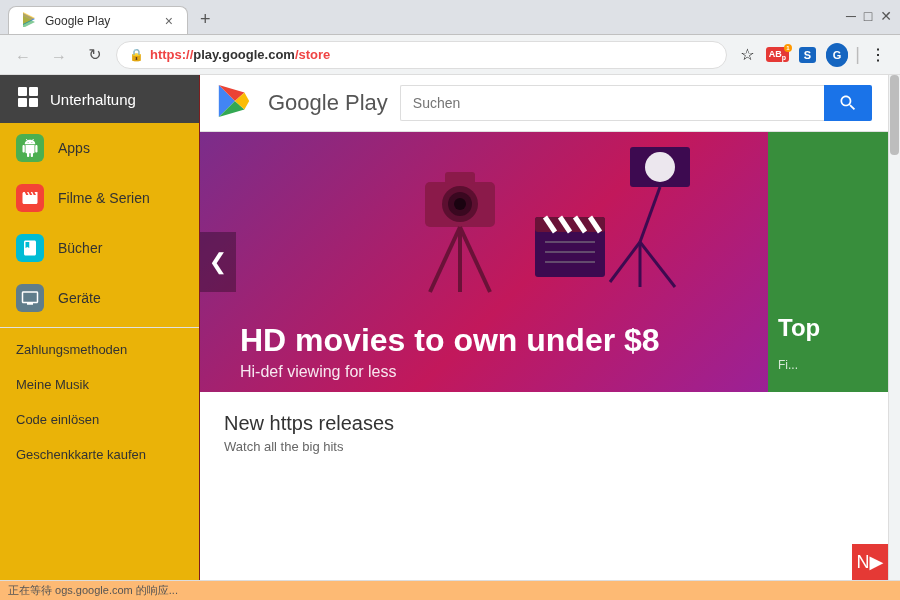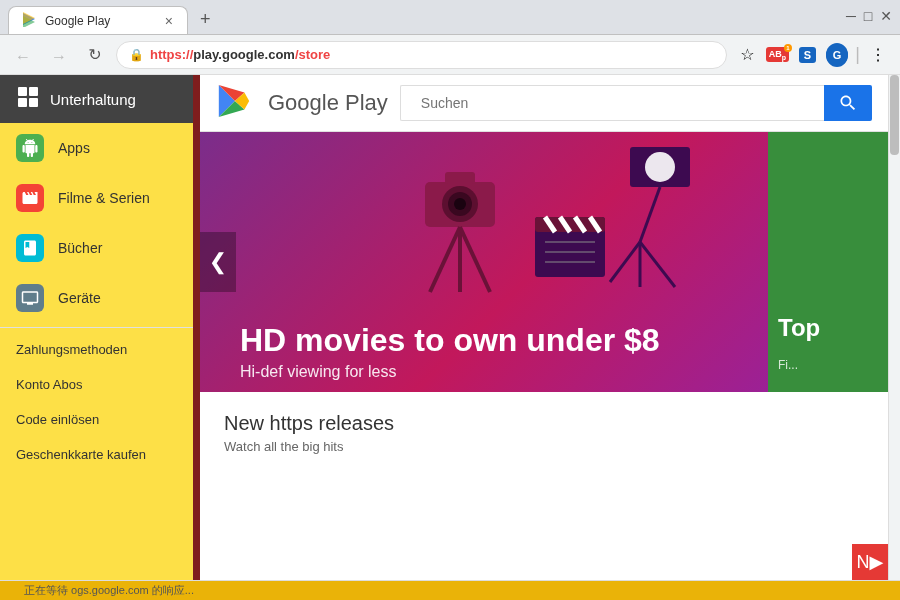--- a/index.html
+++ b/index.html
@@ -23,43 +23,43 @@
     .address-url { color: #555; flex: 1; }
     .address-url span { color: #ef4444; font-weight: bold; }
     .nav-actions { display: flex; gap: 2px; align-items: center; }
     .nav-action-btn { background: none; border: none; cursor: pointer; padding: 4px; border-radius: 50%; font-size: 16px; width: 28px; height: 28px; display: flex; align-items: center; justify-content: center; }
     .profile-icon { width: 24px; height: 24px; border-radius: 50%; background: #1565c0; display: flex; align-items: center; justify-content: center; font-size: 11px; color: #fff; font-weight: bold; position: relative; }
 
     
     .page { display: flex; height: calc(600px - 75px); position: relative; }
 
     
-    .sidebar { width: 200px; background: #fde047; border-right: 7px solid #7f1d1d; flex-shrink: 0; overflow: hidden; }
+    .sidebar { width: 200px; background: #eab308; border-right: 1px solid #7f1d1d; flex-shrink: 0; overflow: hidden; }
     .sidebar-header { background: #424242; color: #fff; display: flex; align-items: center; gap: 10px; padding: 0 16px; height: 48px; }
     .sidebar-header-icon { font-size: 20px; }
     .sidebar-header-label { font-size: 15px; font-weight: 500; }
     .sidebar-nav-item { display: flex; align-items: center; gap: 14px; padding: 0 16px; height: 50px; cursor: pointer; font-size: 14px; color: #333; }
     .sidebar-nav-icon { width: 28px; height: 28px; border-radius: 6px; display: flex; align-items: center; justify-content: center; font-size: 16px; }
     .icon-apps { background: #4caf50; }
     .icon-movies { background: #f44336; }
     .icon-music { background: #ff9800; }
     .icon-books { background: #00bcd4; }
     .icon-devices { background: #607d8b; }
     .sidebar-divider { height: 1px; background: #e0e0e0; margin: 4px 0; }
     .sidebar-link { display: block; padding: 10px 16px; font-size: 13px; color: #333; cursor: pointer; }
-    .status-bar { position: absolute; bottom: 0; left: 0; right: 0; background: #eab308; border-top: 1px solid #ddd; height: 20px; font-size: 11px; color: #555; padding: 0 24px; display: flex; align-items: center; }
+    .status-bar { position: absolute; bottom: 0; left: 0; right: 0; background: #fdba74; border-top: 1px solid #ddd; height: 20px; font-size: 11px; color: #555; padding: 0 8px; display: flex; align-items: center; }
 
     
     .main-content { flex: 1; overflow: hidden; background: #fff; position: relative; }
 
     
     .store-header { background: #fff; padding: 8px 16px; display: flex; align-items: center; gap: 12px; border-bottom: 1px solid #e0e0e0; }
     .play-logo { display: flex; align-items: center; gap: 8px; }
     .search-container { flex: 1; display: flex; }
-    .search-input { flex: 1; height: 36px; border: 1px solid #ddd; border-right: none; border-radius: 2px 0 0 2px; padding: 0 20px; font-size: 14px; color: #1d4ed8; outline: none; }
+    .search-input { flex: 1; height: 36px; border: 1px solid #ddd; border-right: none; border-radius: 2px 0 0 2px; padding: 0 12px; font-size: 14px; color: #1d4ed8; outline: none; }
     .search-btn { background: #1a73e8; border: none; width: 48px; height: 36px; cursor: pointer; border-radius: 0 2px 2px 0; display: flex; align-items: center; justify-content: center; color: #fff; font-size: 18px; }
 
     
     .hero-section { position: relative; height: 260px; background: linear-gradient(135deg, #7b2d8b 0%, #c2185b 50%, #8e24aa 100%); overflow: hidden; }
     .hero-content { padding: 20px 40px; }
     .hero-title { font-size: 32px; font-weight: bold; color: #fff; margin-top: 170px; }
     .hero-subtitle { font-size: 16px; color: rgba(255,255,255,0.9); margin-top: 4px; }
     .hero-nav-left { position: absolute; left: 0; top: 50%; transform: translateY(-50%); background: rgba(0,0,0,0.3); color: #fff; border: none; width: 36px; height: 60px; font-size: 22px; cursor: pointer; display: flex; align-items: center; justify-content: center; }
 
     
@@ -197,21 +197,21 @@
         <svg width="18" height="18" viewBox="0 0 24 24" fill="white">
           <path d="M21 3H3c-1.1 0-2 .9-2 2v12c0 1.1.9 2 2 2h5v2h8v-2h5c1.1 0 1.99-.9 1.99-2L23 5c0-1.1-.9-2-2-2zm0 14H3V5h18v12z"></path>
         </svg>
       </div>
       <span>Geräte</span>
     </div>
 
     <div class="sidebar-divider"></div>
 
     <div class="sidebar-link">Zahlungsmethoden</div>
-    <div class="sidebar-link">Konto Abos</div>
+    <div class="sidebar-link">Meine Musik</div>
     <div class="sidebar-link">Code einlösen</div>
     <div class="sidebar-link">Geschenkkarte kaufen</div>
   </div>
 
   <div class="main-content">
 
     <div class="store-header">
       <div class="gplay-logo play-logo">
         <span class="gplay-arrow">
           <svg width="38" height="38" viewBox="0 0 38 38">

